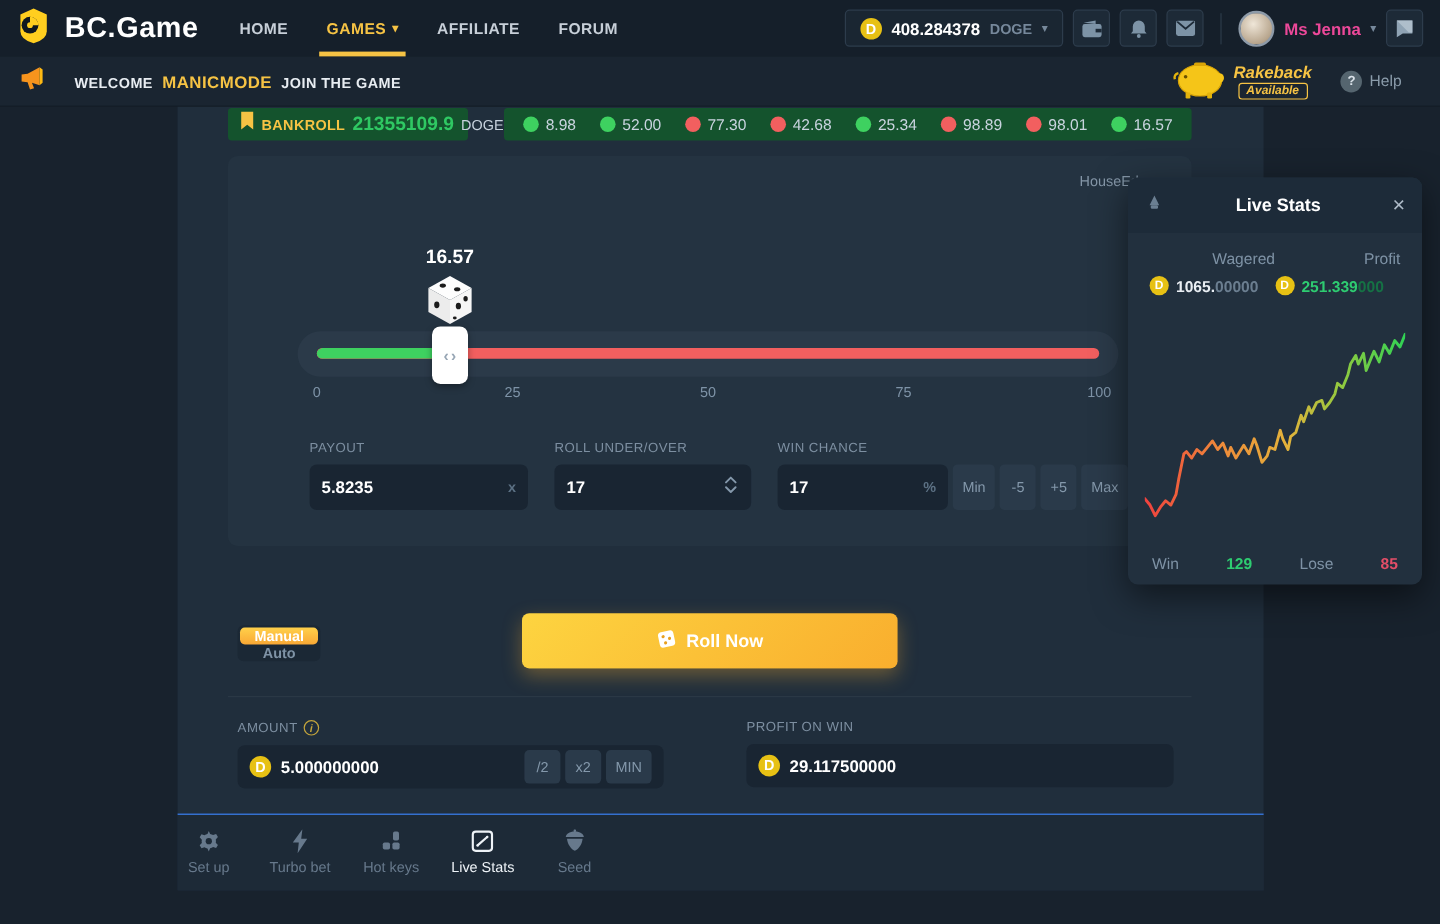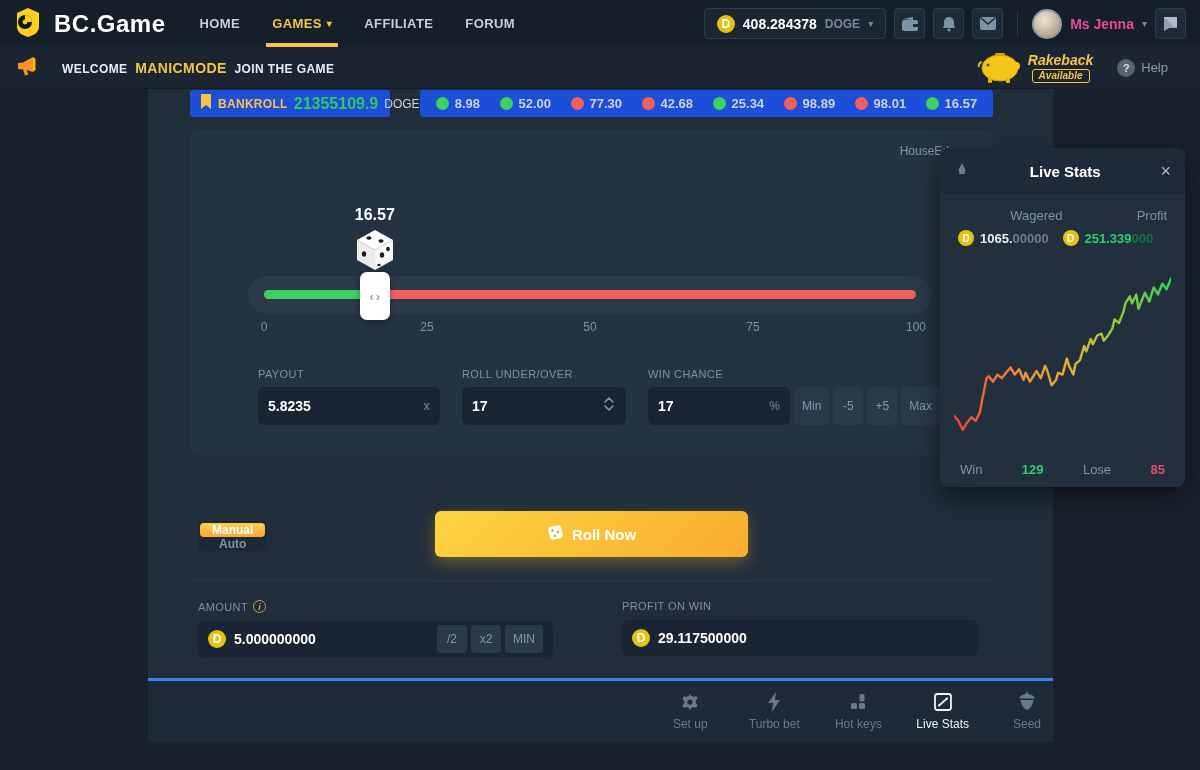--- a/index.html
+++ b/index.html
@@ -46,32 +46,32 @@
   .rk-sub { margin-top:2px; color:#f6c344; font-size:10px; font-style:italic; font-weight:bold;
             border:1px solid #f6c344; border-radius:3px; padding:1px 6px; }
   .help { display:flex; align-items:center; gap:6px; margin-left:24px; margin-right:16px; cursor:pointer; }
   .help-ic { width:18px; height:18px; border-radius:50%; background:#55656f; color:#dbe3ea; font-size:11px;
              font-weight:bold; display:flex; align-items:center; justify-content:center; }
   .help-label { color:#8b9cab; font-size:13px; }
 
   
   .container { position:absolute; top:88px; left:148px; width:905px; height:654px; background:#202e3c; }
 
-  .strip { position:absolute; top:2px; height:27px; background:#1d4ed8; border-radius:3px;
+  .strip { position:absolute; top:2px; height:27px; background:#14532d; border-radius:3px;
            display:flex; align-items:center; }
   .strip.bankroll { left:42px; width:200px; padding:0 10px; gap:6px; }
   .bk-label { color:#f6c344; font-size:12px; font-weight:bold; letter-spacing:.3px; }
   .bk-value { color:#2fc863; font-size:16px; font-weight:bold; }
   .bk-cur { color:#c8d3de; font-size:12px; }
   .strip.rolls { left:272px; width:573px; justify-content:space-around; padding:0 6px; }
   .roll-item { display:flex; align-items:center; gap:6px; cursor:pointer; }
   .roll-dot { width:13px; height:13px; border-radius:50%; }
   .roll-dot.win { background:#3ed160; }
   .roll-dot.lose { background:#f25f5f; }
-  .roll-val { color:#c9d4df; font-size:13px;font-weight:bold; }
+  .roll-val { color:#c9d4df; font-size:13px; }
 
   
   .canvas { position:absolute; top:42px; left:42px; width:803px; height:325px; background:#243341; border-radius:8px; }
   .houseedge { position:absolute; top:14px; right:44px; color:#8496a7; font-size:12px; }
   .result-label { position:absolute; top:76px; transform:translateX(-50%); color:#fff; font-size:16px; font-weight:bold; z-index:6; }
   .die3d { position:absolute; top:98px; width:44px; height:44px; transform:translateX(-50%); z-index:6; }
   .handle { position:absolute; top:142px; width:30px; height:48px; transform:translateX(-50%); background:#fff;
             border-radius:7px; z-index:5; display:flex; align-items:center; justify-content:center; gap:2px;
             box-shadow:0 2px 6px rgba(0,0,0,.35); cursor:grab; }
   .handle span { color:#97a6b5; font-size:13px; font-weight:bold; line-height:1; }
@@ -113,22 +113,22 @@
   .grp-label { display:flex; align-items:center; gap:5px; color:#7d8fa1; font-size:11px; letter-spacing:.4px; margin-bottom:8px; }
   .info-ic { width:13px; height:13px; border-radius:50%; border:1px solid #c4a53c; color:#c4a53c; font-size:9px;
              font-style:italic; font-weight:bold; display:inline-flex; align-items:center; justify-content:center; }
   .grp.amount { width:355px; margin-right:69px; }
   .grp.profit { flex:1; }
   .grp .field { height:36px; gap:8px; }
   .grp .field .in-btns { display:flex; gap:4px; margin-left:auto; flex:none; }
   .grp .field .in-btns .sm-btn { height:28px; }
 
   
-  .toolbar { position:absolute; left:0; bottom:0; width:100%; height:64px; background:#1d2a37; border-top:3px solid #3b82f6;
-             display:flex; align-items:center; justify-content:flex-end; gap:32px; }
+  .toolbar { position:absolute; left:0; bottom:0; width:100%; height:64px; background:#1d2a37; border-top:1px solid #3b82f6;
+             display:flex; align-items:center; justify-content:flex-start; gap:24px; }
   .tb-item { display:flex; flex-direction:column; align-items:center; gap:5px; min-width:52px;
              color:#67798c; font-size:12px; cursor:pointer; }
   .tb-item.active { color:#eef3f7; }
   .tb-item svg { display:block; }
 
   
   .livestats { position:absolute; top:148px; left:940px; width:245px; height:339px; background:#22303e;
                border-radius:8px; box-shadow:0 10px 28px rgba(0,0,0,.5); z-index:20; overflow:hidden; }
   .ls-head { height:46px; background:#1d2b39; display:flex; align-items:center; padding:0 14px; }
   .ls-title { flex:1; text-align:center; color:#fff; font-size:15px; font-weight:bold; }

